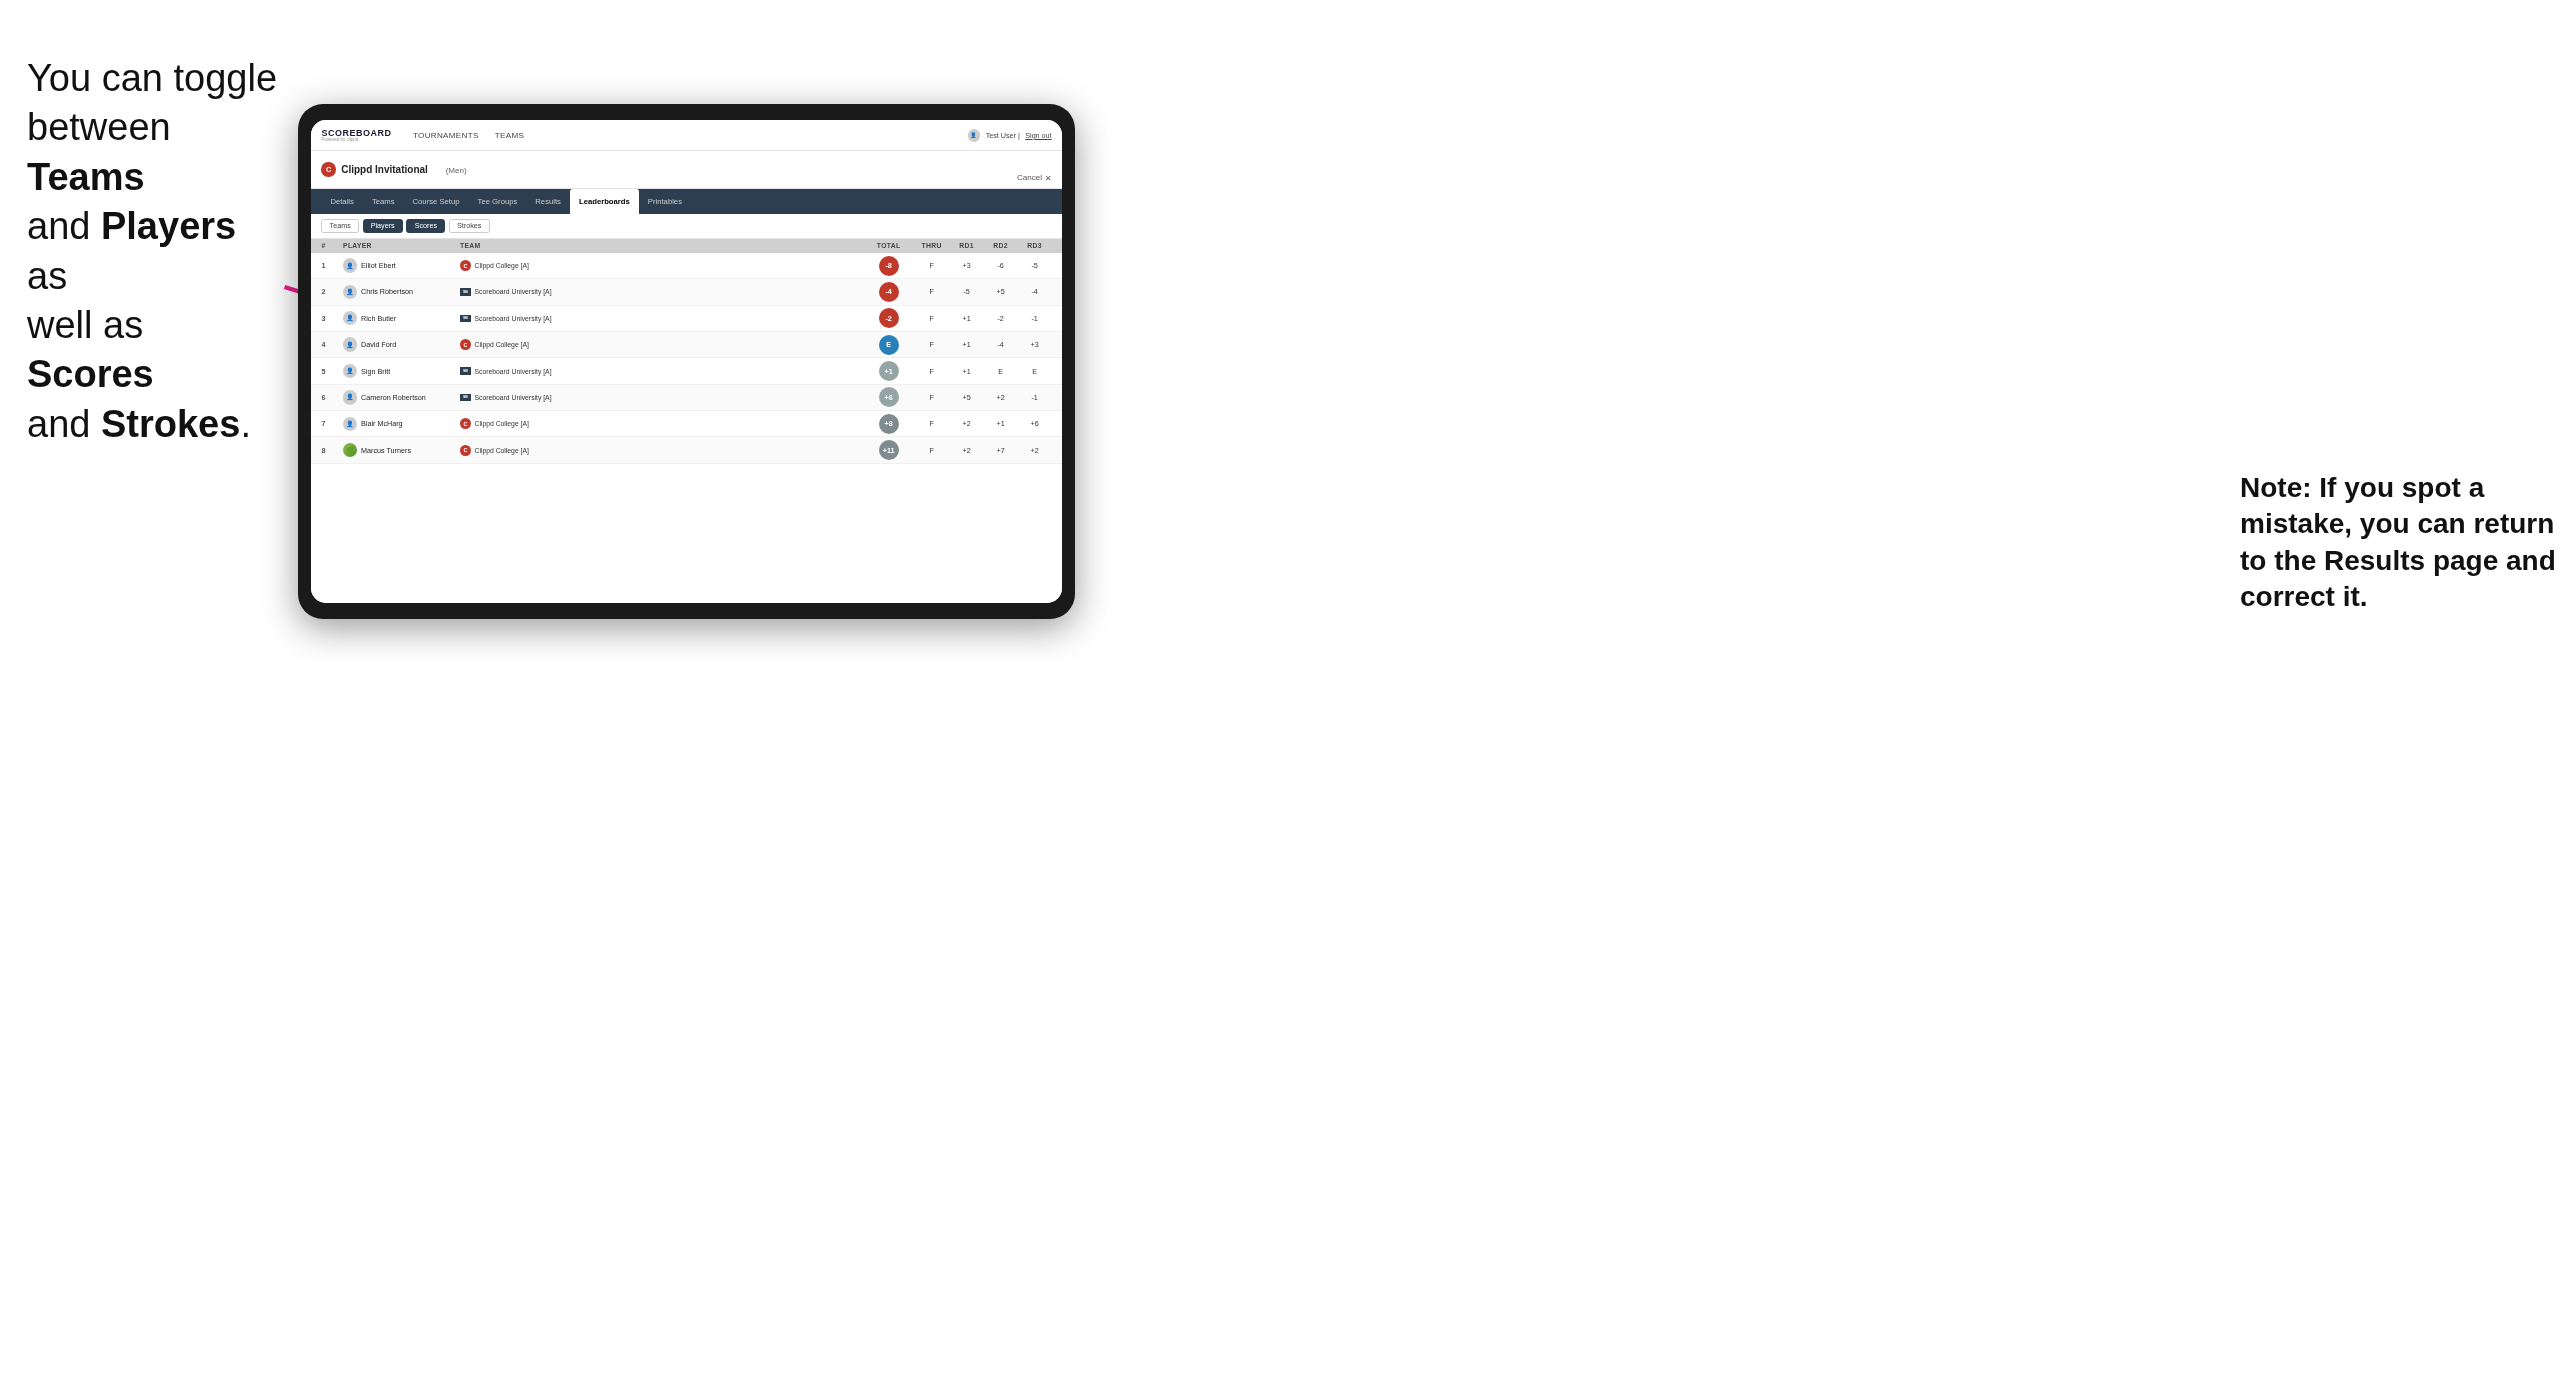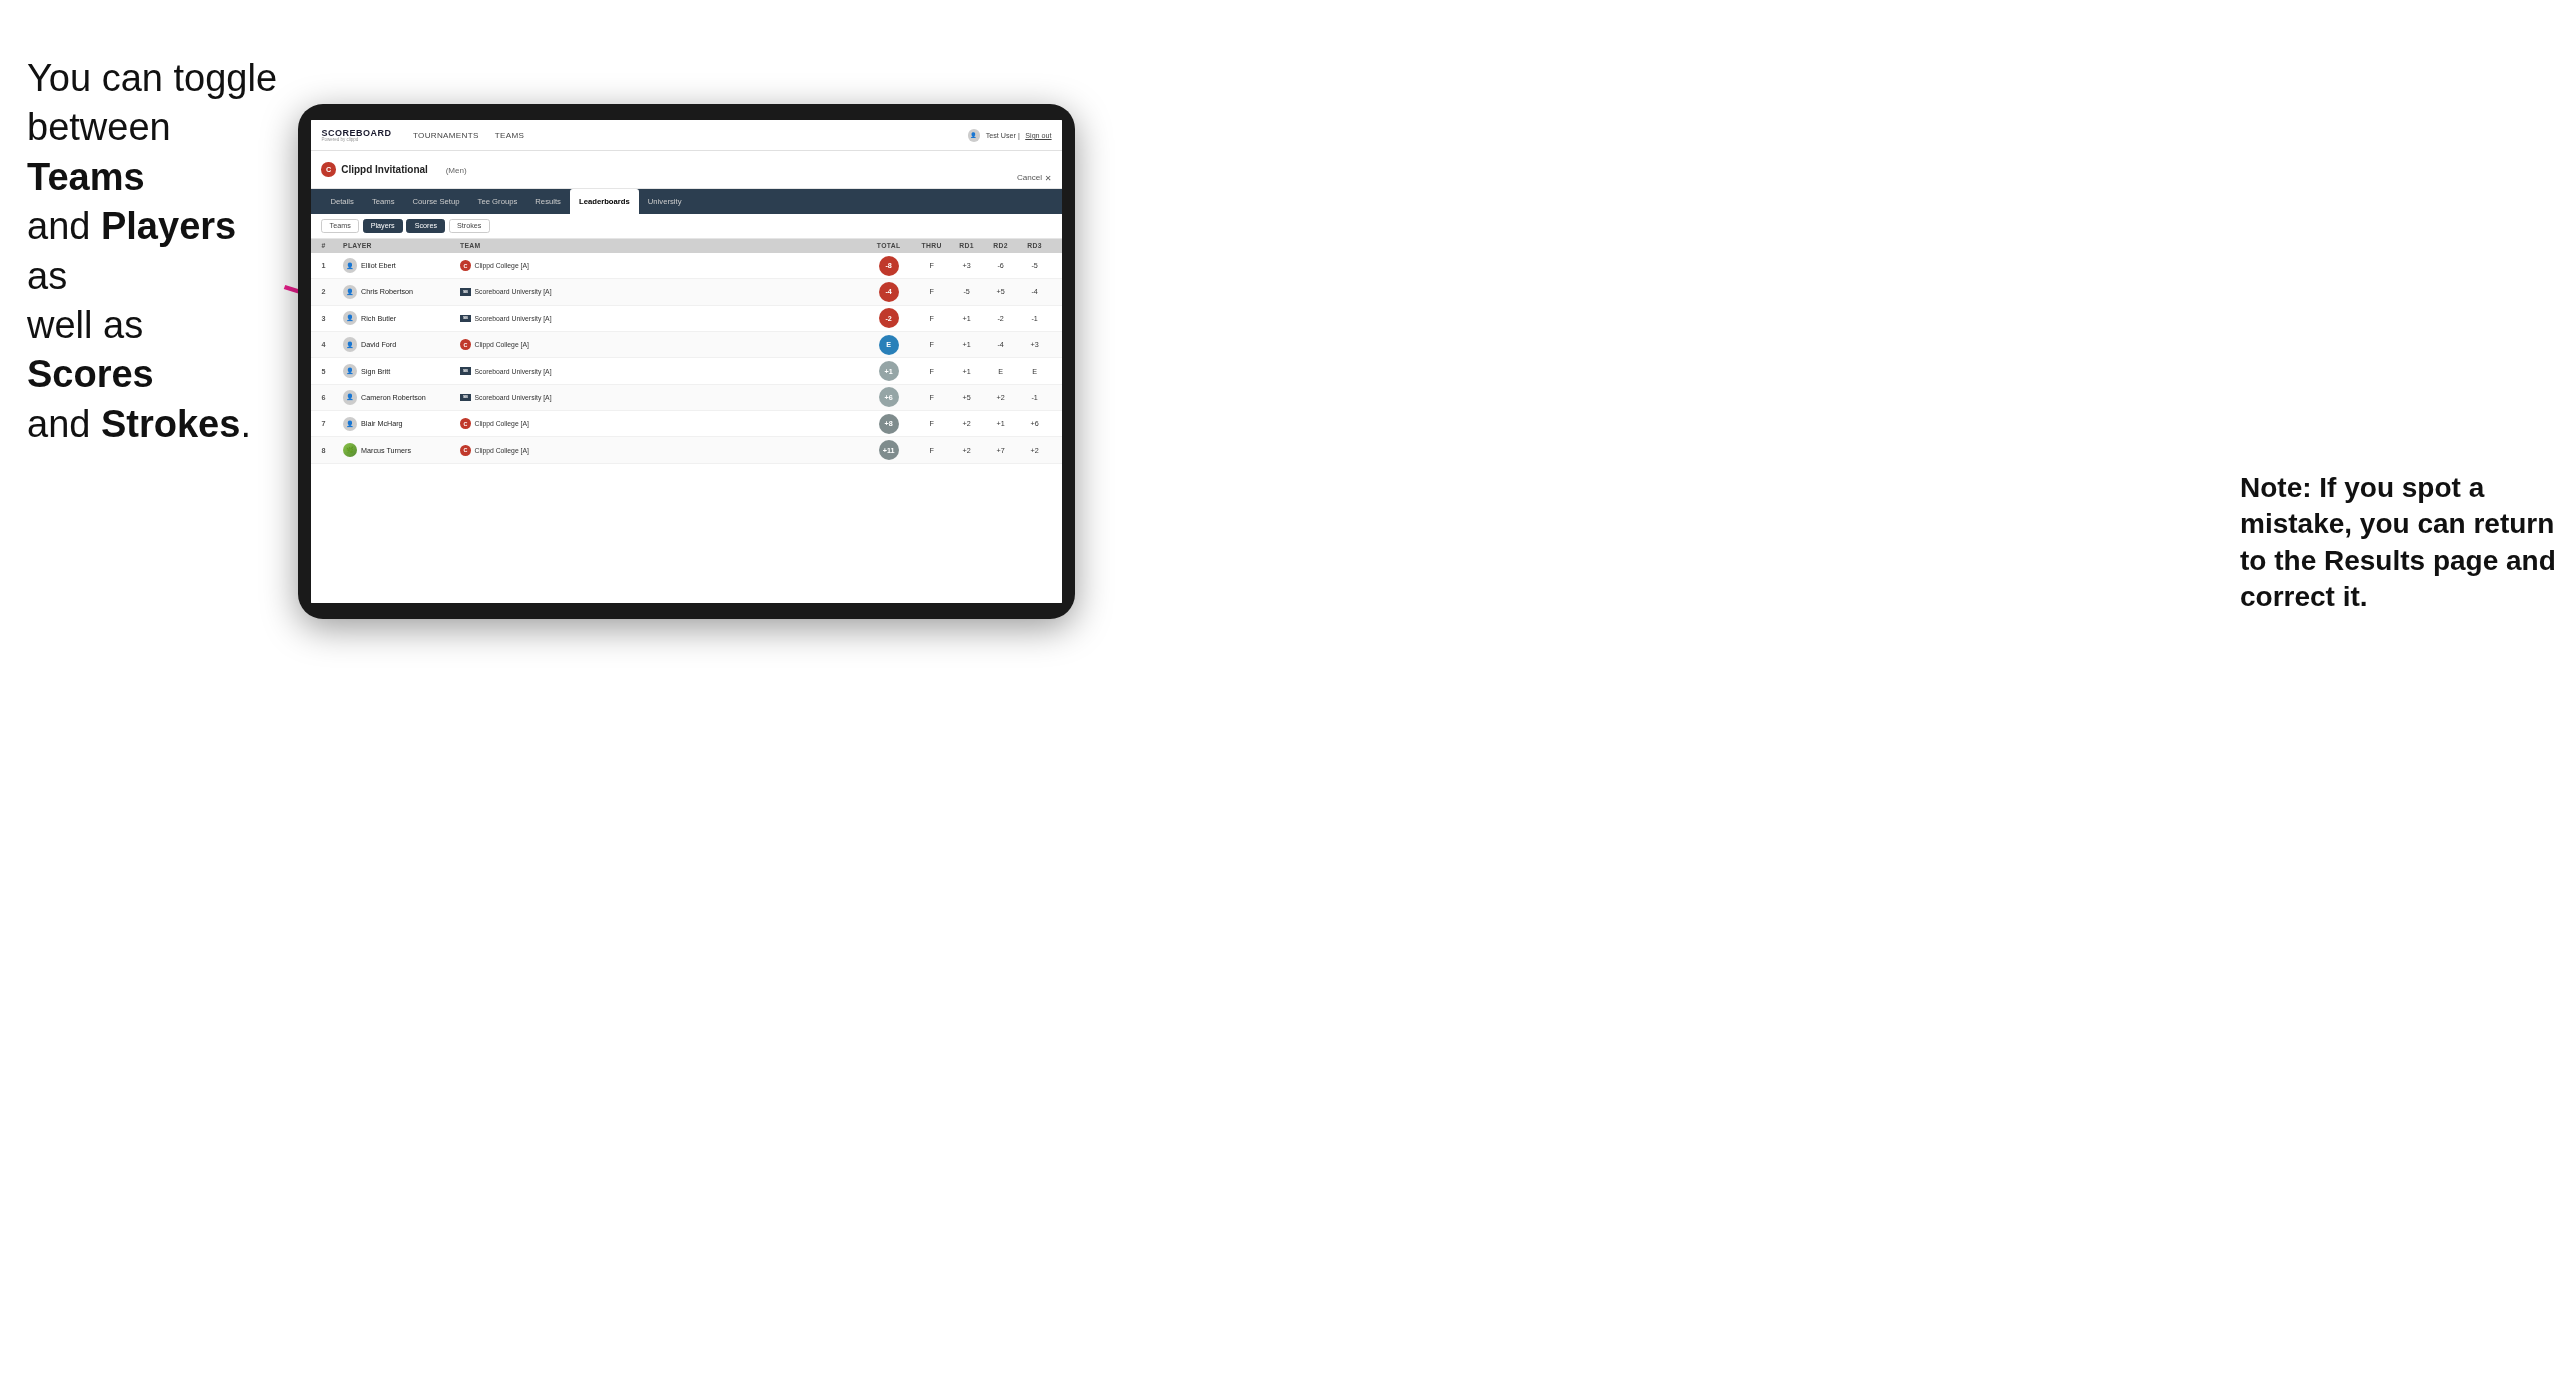--- a/index.html
+++ b/index.html
@@ -55,21 +55,21 @@
       background: #1a1a1a;
       border-radius: 25px;
       padding: 16.3px 12.6px;
       box-shadow: 0 9px 36px rgba(0,0,0,0.4);
     }
 
     .tablet-screen {
       width: 100%;
       height: 100%;
       background: #f0f0f0;
-      border-radius: 1px;
+      border-radius: 15px;
       overflow: hidden;
       display: flex;
       flex-direction: column;
     }
 
     
     .top-nav {
       background: #ffffff;
       height: 31px;
       display: flex;
@@ -355,21 +355,21 @@
       </div>
     </div>
 
     <div class="sub-nav">
       <div class="sub-nav-item">Details</div>
       <div class="sub-nav-item">Teams</div>
       <div class="sub-nav-item">Course Setup</div>
       <div class="sub-nav-item">Tee Groups</div>
       <div class="sub-nav-item">Results</div>
       <div class="sub-nav-item active">Leaderboards</div>
-      <div class="sub-nav-item">University</div>
+      <div class="sub-nav-item">Printables</div>
     </div>
 
     <div class="toggle-bar">
       <button class="toggle-btn">Teams</button>
       <button class="toggle-btn active">Players</button>
       <button class="toggle-btn active">Scores</button>
       <button class="toggle-btn">Strokes</button>
     </div>
 
     <div class="leaderboard-table">

